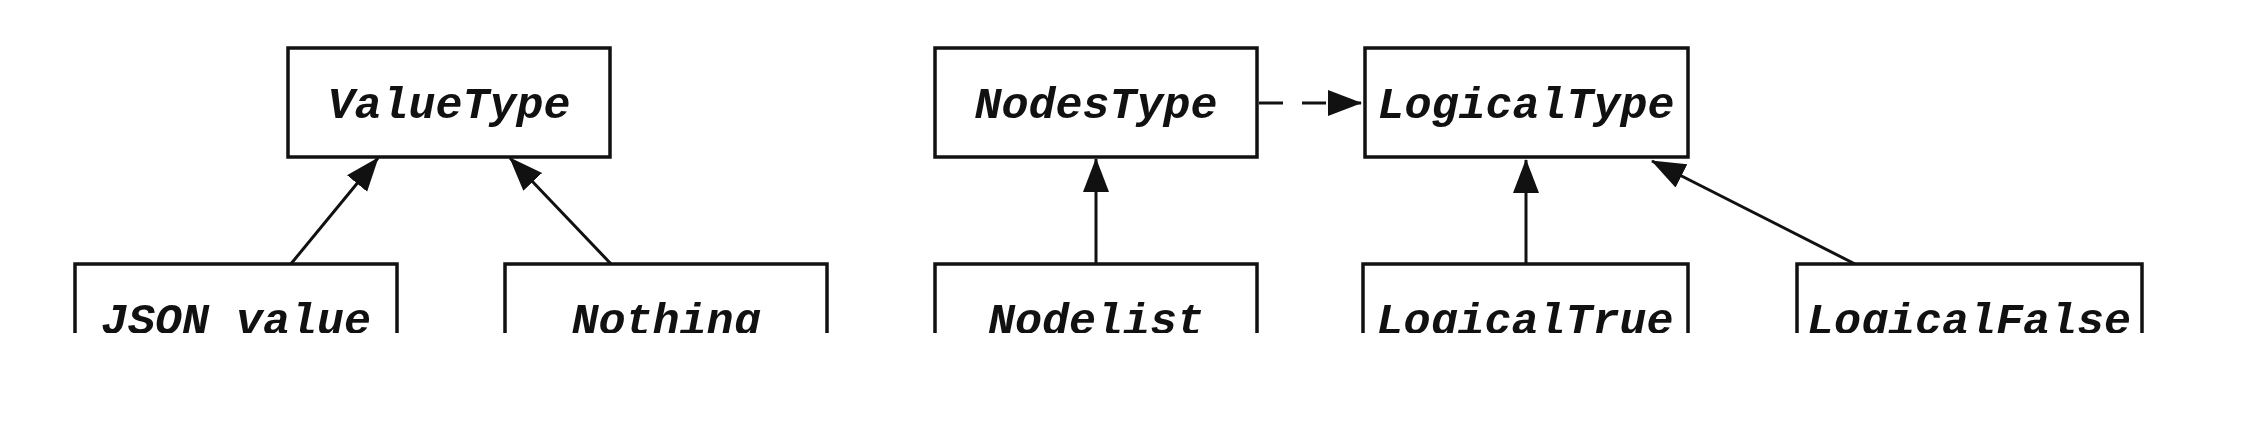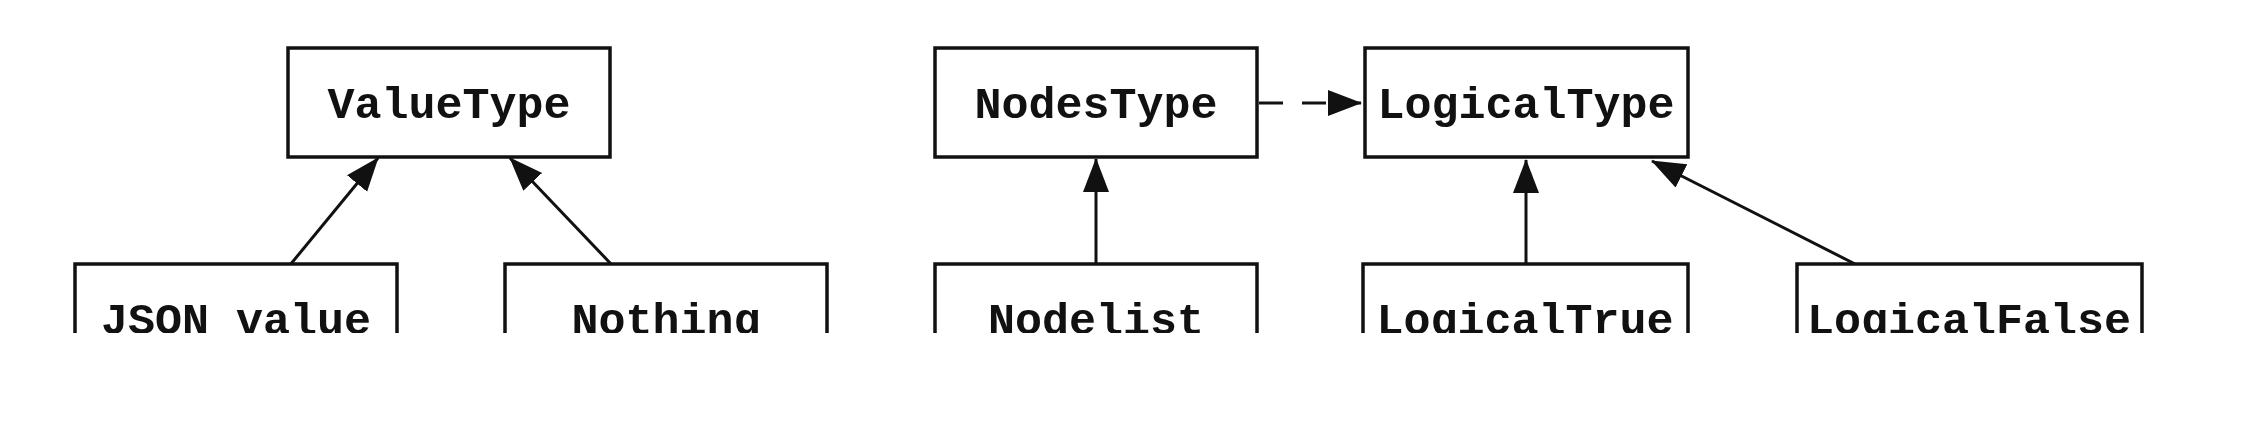--- a/index.html
+++ b/index.html
@@ -6,20 +6,21 @@
     margin: 0;
     padding: 0;
     background: #ffffff;
   }
   .diagram-canvas {
     position: relative;
     width: 2264px;
     height: 333px;
     background: #ffffff;
     overflow: hidden;
+    font-style: italic;
   }
   .node-box {
     fill: #ffffff;
     stroke: #111111;
     stroke-width: 3.5px;
   }
   .node-label {
     font-family: "Liberation Mono", "DejaVu Sans Mono", monospace;
     font-weight: 700;
     font-size: 45px;

